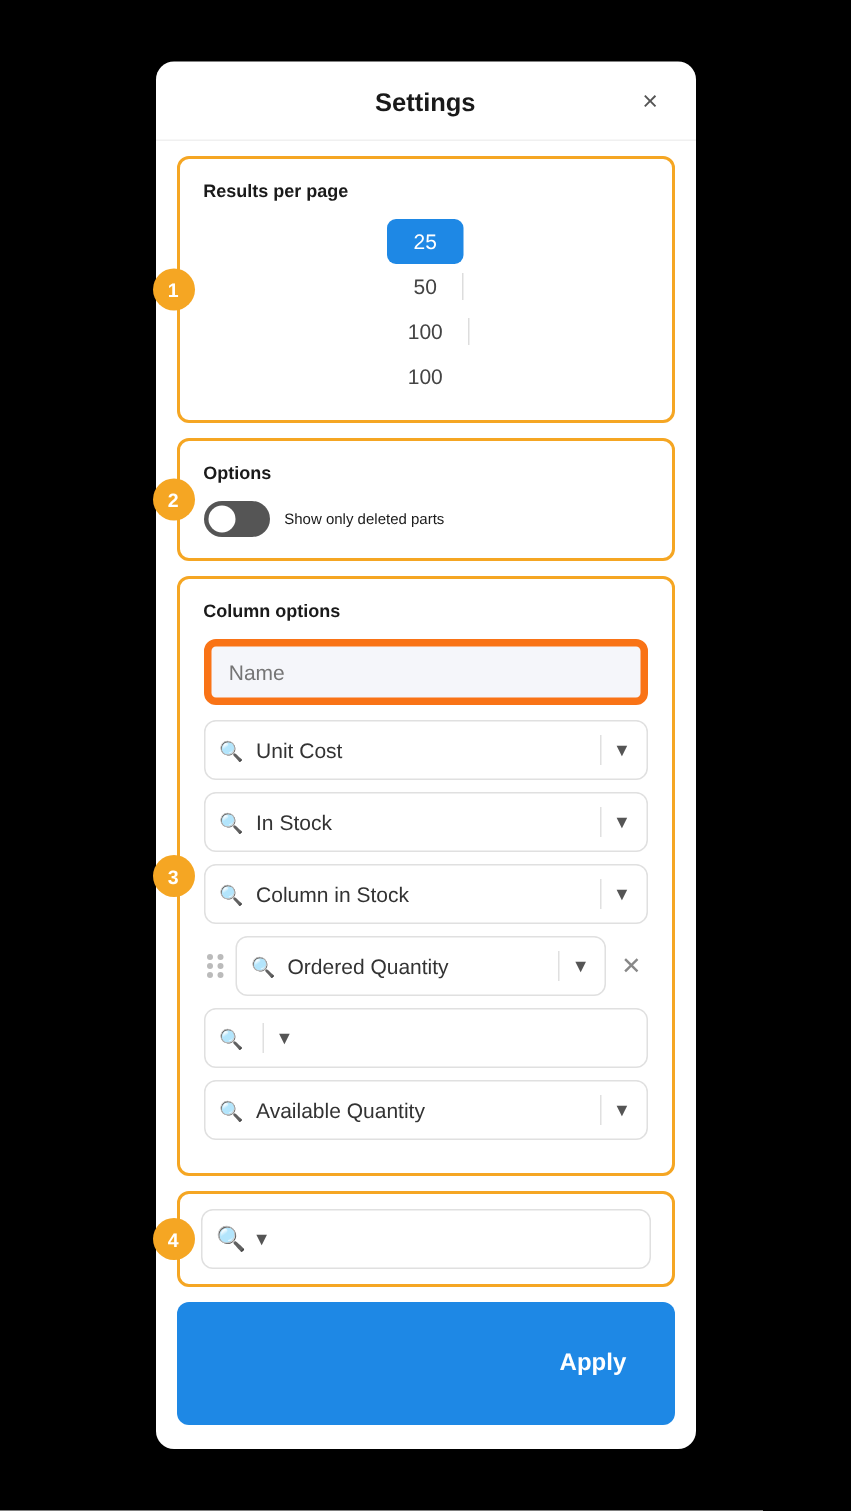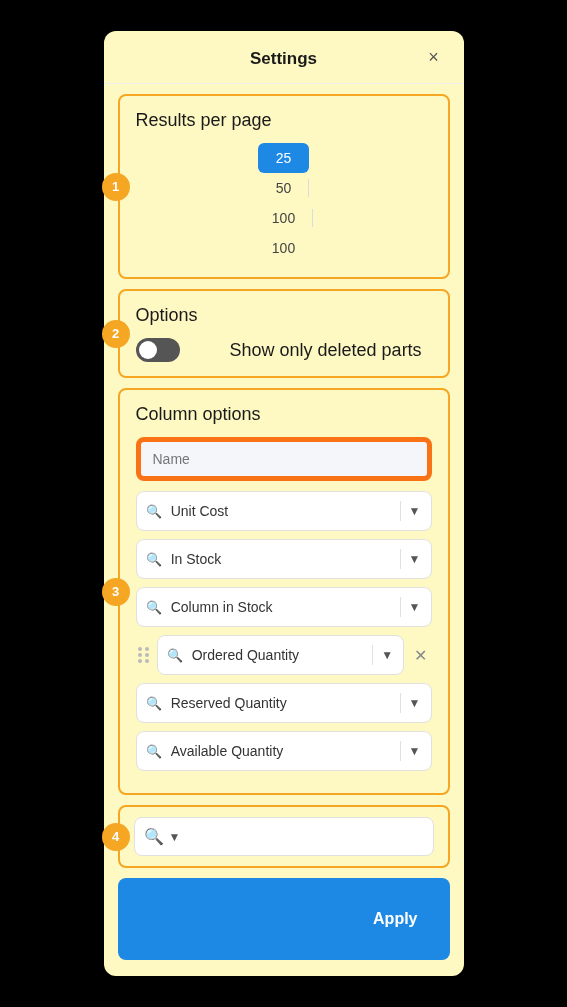--- a/index.html
+++ b/index.html
@@ -6,21 +6,21 @@
     body {
       background: #000;
       display: flex;
       justify-content: center;
       align-items: center;
       min-height: 1007px;
       width: 567px;
       font-family: -apple-system, BlinkMacSystemFont, 'Segoe UI', sans-serif;
     }
     .modal {
-      background: #fef9c3;
+      background: #ffffff;
       border-radius: 12px;
       width: 360px;
       padding: 0;
       overflow: visible;
       position: relative;
     }
     .modal-header {
       display: flex;
       align-items: center;
       justify-content: center;
@@ -70,22 +70,22 @@
       width: 28px;
       height: 28px;
       display: flex;
       align-items: center;
       justify-content: center;
       font-size: 13px;
       font-weight: 700;
     }
 
     .section-title {
-      font-size: 18px;
-      font-weight: 400;
+      font-size: 12px;
+      font-weight: 700;
       color: #1a1a1a;
       margin-bottom: 12px;
     }
 
     
     .per-page-options {
       display: flex;
       align-items: center;
       gap: 0;
       flex-direction: column;
@@ -136,23 +136,22 @@
       position: absolute;
       left: 3px;
       top: 3px;
       width: 18px;
       height: 18px;
       background: #fff;
       border-radius: 50%;
       transition: left 0.2s;
     }
     .toggle-label {
-      font-size: 18px;
+      font-size: 10px;
       color: #1a1a1a;
-      margin-left: 40px;
     }
 
     
     .col-options-section {
       border: 2px solid #f5a623;
       border-radius: 8px;
       margin: 10px 14px;
       padding: 14px 16px;
       position: relative;
     }
@@ -367,21 +366,20 @@
         <div class="dropdown-divider"></div>
         <span class="dropdown-arrow">▼</span>
       </div>
       <button class="remove-btn">✕</button>
     </div>
 
     
     <div class="dropdown-row">
       <div class="dropdown-select">
         <span class="search-icon-small">🔍</span>
-        <span class="dropdown-text">Reserved Quantity</span>
         <div class="dropdown-divider"></div>
         <span class="dropdown-arrow">▼</span>
       </div>
     </div>
 
     
     <div class="dropdown-row">
       <div class="dropdown-select">
         <span class="search-icon-small">🔍</span>
         <span class="dropdown-text">Available Quantity</span>

